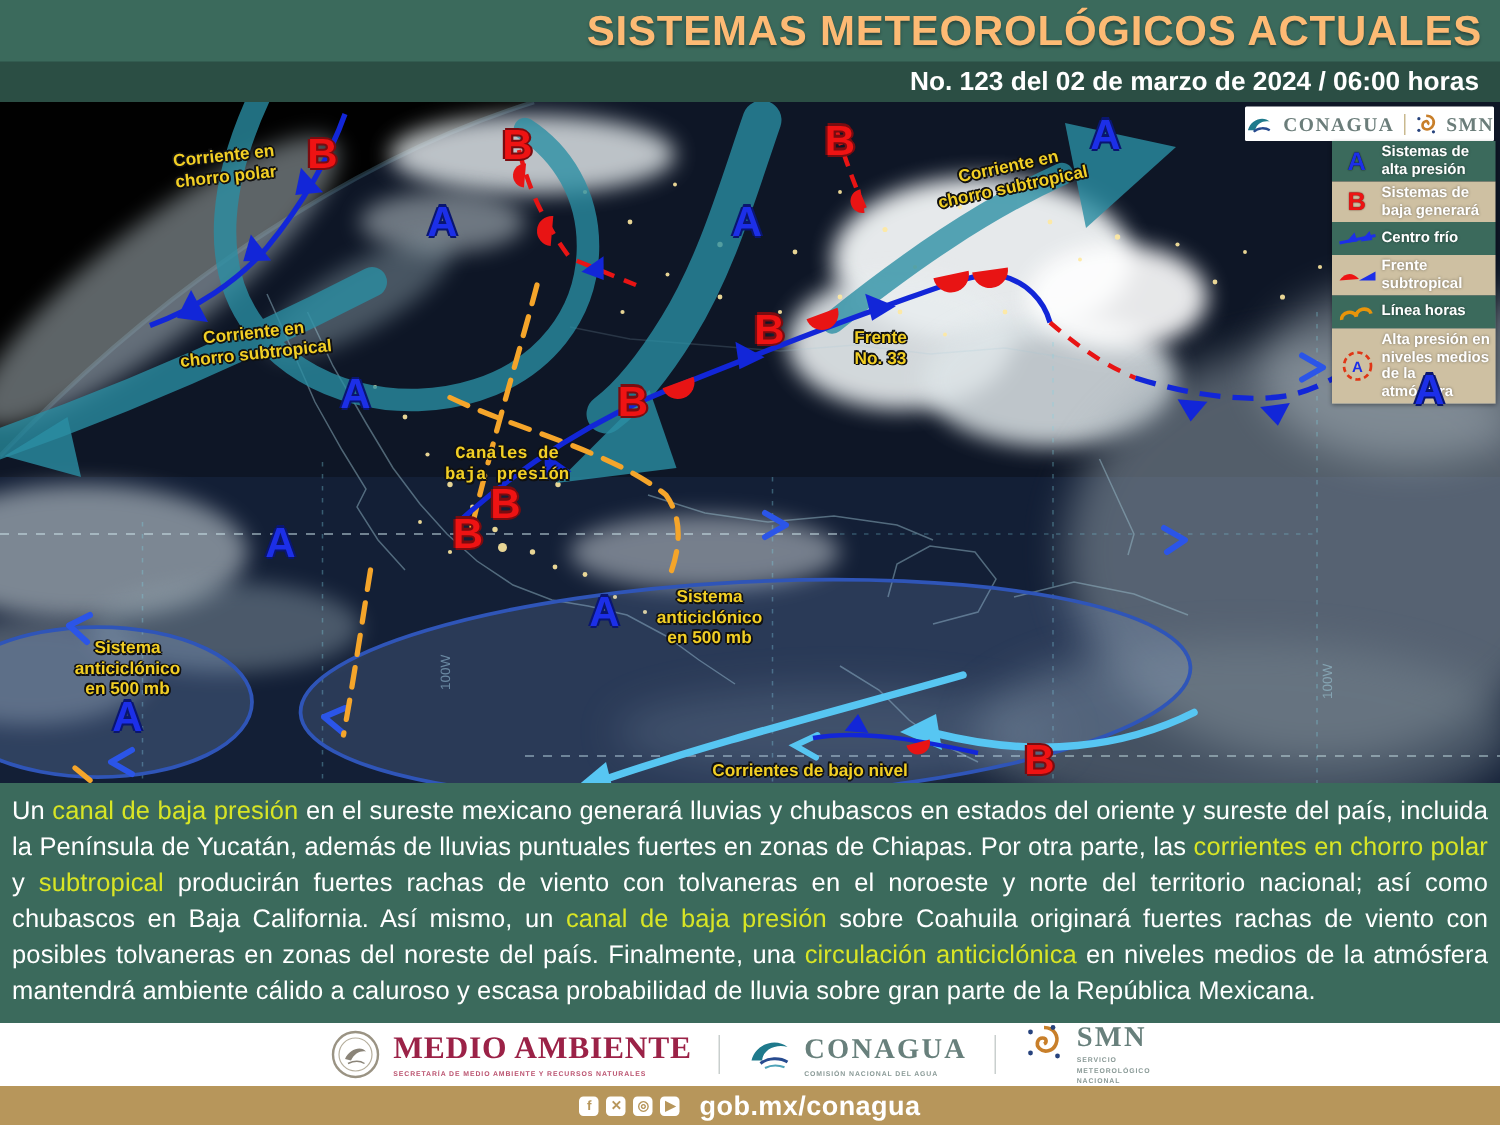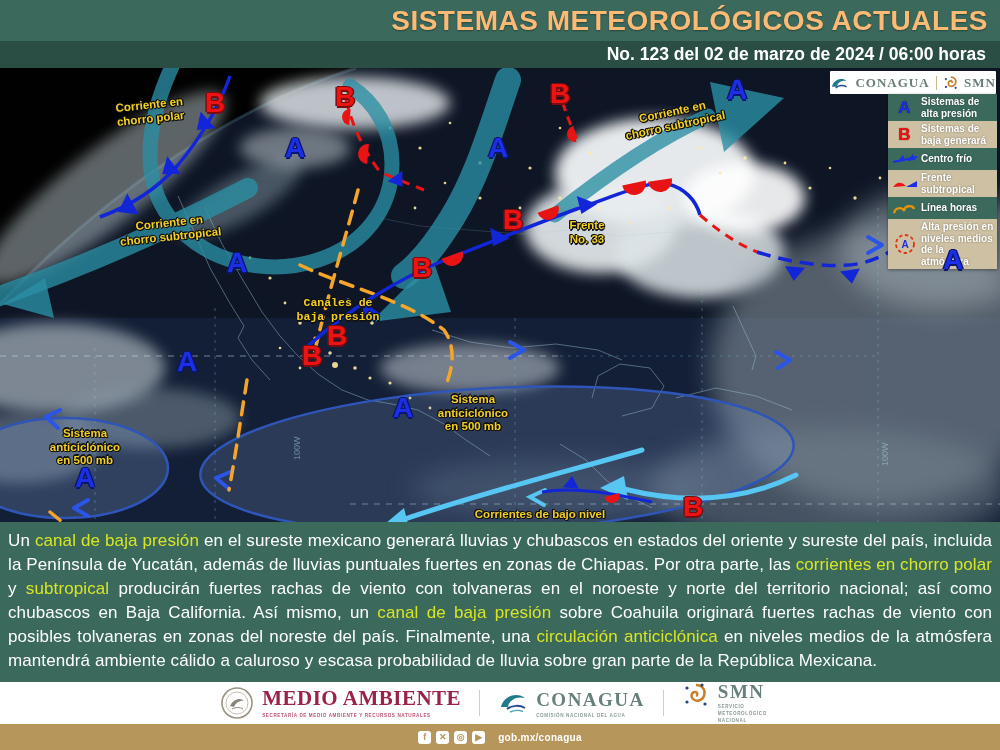--- a/index.html
+++ b/index.html
@@ -50,21 +50,21 @@
   .ma-name{font-family:"Liberation Serif",serif;color:#9b2247;font-weight:700;font-size:21px;letter-spacing:.5px}
   .ma-cap{color:#bb5470;font-size:4.6px;font-weight:700;letter-spacing:.6px;margin-top:2px}
   .gr-name{font-family:"Liberation Serif",serif;color:#68807c;font-weight:700;font-size:19px;letter-spacing:1.5px}
   .gr-cap{color:#8a9a97;font-size:4.6px;font-weight:700;letter-spacing:.6px;margin-top:2px}
   .smn-cap{color:#8a9a97;font-size:4.6px;font-weight:700;letter-spacing:.6px;line-height:1.5;margin-top:1px}
   .vdiv{width:1px;height:26px;background:#c9cfce}
   .goldbar{position:absolute;left:0;top:724px;width:1000px;height:26px;background:var(--gold);
     display:flex;align-items:center;justify-content:center;gap:5px}
   .soc{width:13px;height:13px;border-radius:3px;background:#fff;color:var(--gold);
     display:flex;align-items:center;justify-content:center;font-size:9px;font-weight:800;cursor:pointer}
-  .gob{color:#fff;font-weight:700;font-size:10px;margin-left:8px;letter-spacing:.3px}
+  .gob{color:#fff;font-weight:700;font-size:18px;margin-left:8px;letter-spacing:.3px}
 </style>
 </head>
 <body>
 
 <div class="page">
 
   <div class="titlebar">
     <h1>SISTEMAS METEOROLÓGICOS ACTUALES</h1>
   </div>
   <div class="subbar">

